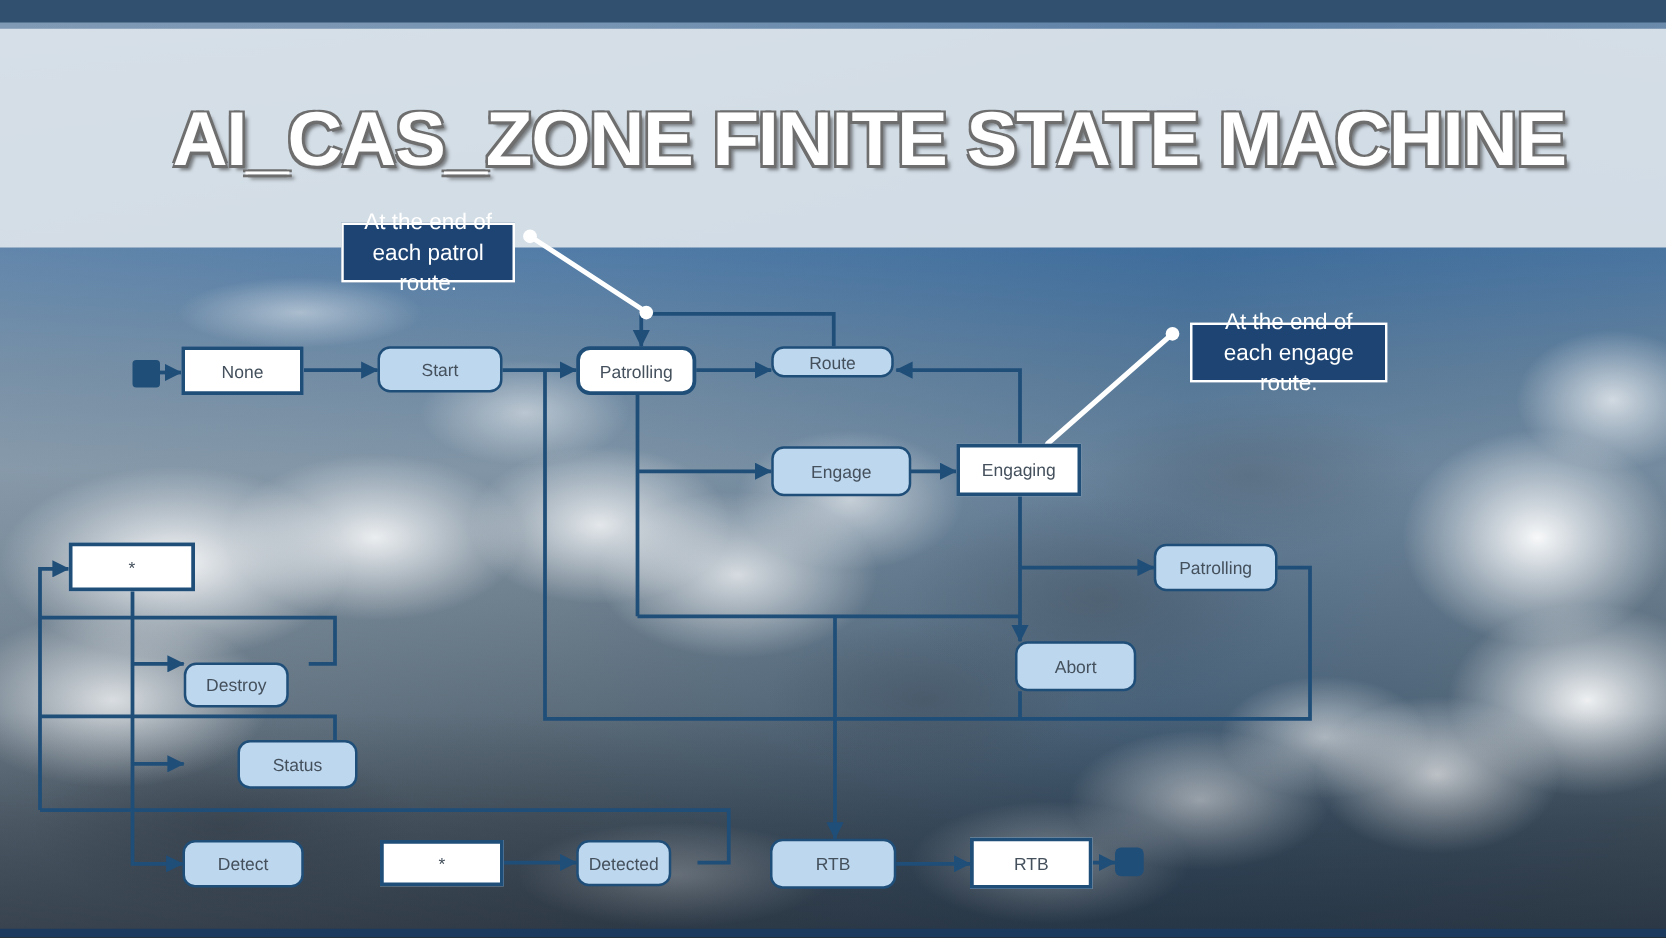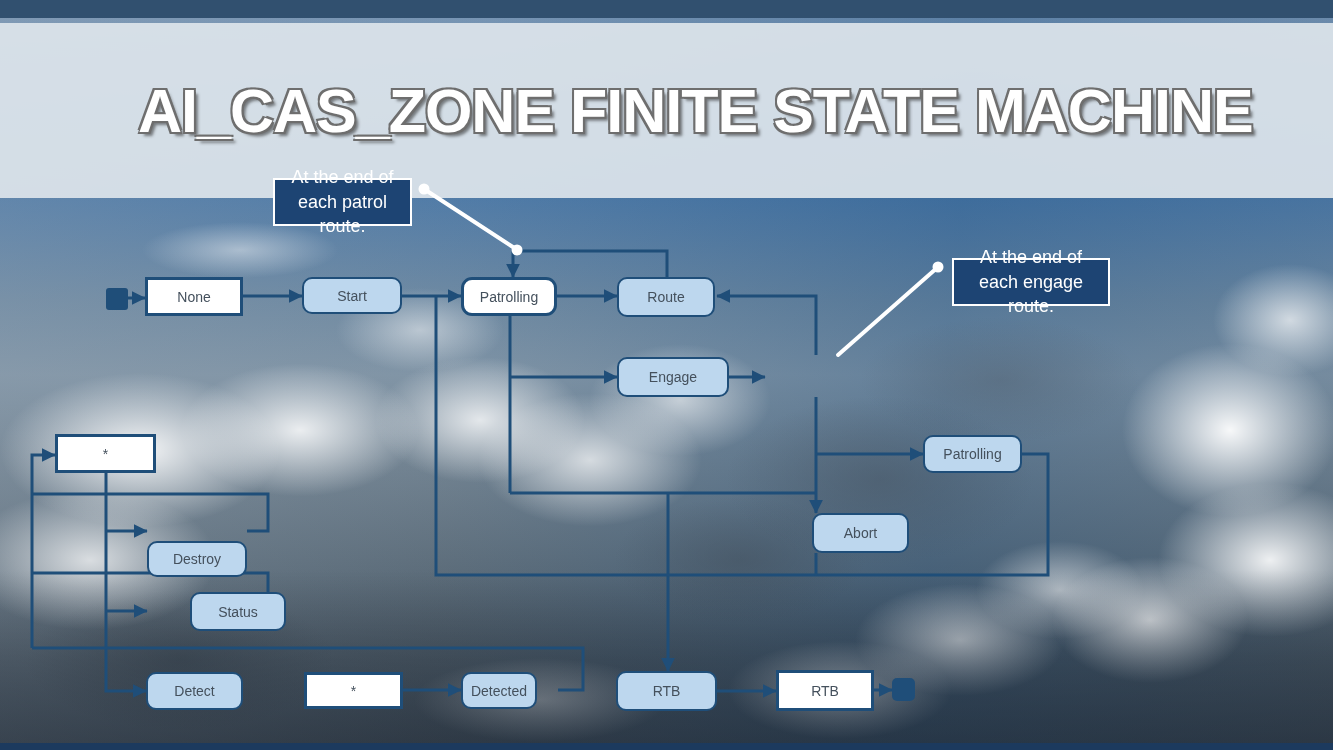--- a/index.html
+++ b/index.html
@@ -106,26 +106,27 @@
       <circle cx="938" cy="267" r="5.5" stroke="none"></circle>
     </g>
   </svg>
 
   <div class="marker" style="left:106px;top:288px;width:22px;height:22px;border-radius:3px;"></div>
   <div class="marker" style="left:892px;top:678px;width:23px;height:23px;border-radius:5px;"></div>
 
   <div class="state sq" style="left:145px;top:277px;width:98px;height:39px;">None</div>
   <div class="state rd" style="left:302px;top:277px;width:100px;height:37px;">Start</div>
   <div class="state sq" style="left:461px;top:277px;width:96px;height:39px;border-radius:11px;">Patrolling</div>
-  <div class="state rd" style="left:617px;top:277px;width:98px;height:40px;">Route</div>
+  <div class="state rd" style="left:617px;top:277px;width:98px;height:25px;">Route</div>
   <div class="state rd" style="left:617px;top:357px;width:112px;height:40px;">Engage</div>
+  <div class="state sq" style="left:765px;top:355px;width:100px;height:42px;">Engaging</div>
   <div class="state rd" style="left:923px;top:435px;width:99px;height:38px;">Patrolling</div>
   <div class="state rd" style="left:812px;top:513px;width:97px;height:40px;">Abort</div>
   <div class="state sq" style="left:55px;top:434px;width:101px;height:39px;">*</div>
-  <div class="state rd" style="left:147px;top:541px;width:100px;height:36px;">Destroy</div>
+  <div class="state rd" style="left:147px;top:530px;width:84px;height:36px;">Destroy</div>
   <div class="state rd" style="left:147px;top:592px;width:96px;height:39px;margin-left:43px;">Status</div>
   <div class="state rd" style="left:146px;top:672px;width:97px;height:38px;border-radius:10px;">Detect</div>
   <div class="state sq" style="left:304px;top:672px;width:99px;height:37px;">*</div>
   <div class="state rd" style="left:461px;top:672px;width:76px;height:37px;">Detected</div>
   <div class="state rd" style="left:616px;top:671px;width:101px;height:40px;">RTB</div>
   <div class="state sq" style="left:776px;top:670px;width:98px;height:41px;">RTB</div>
 
   <div class="callout" style="left:273px;top:178px;width:139px;height:48px;">
     <span>At the end of</span>
     <span>each patrol route.</span>

